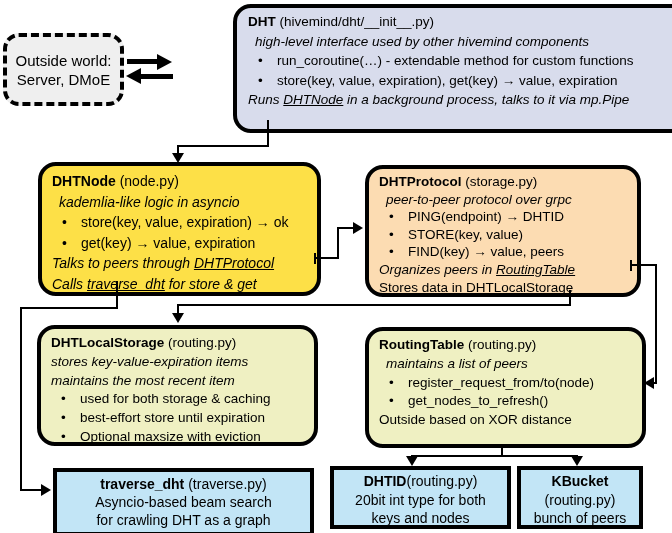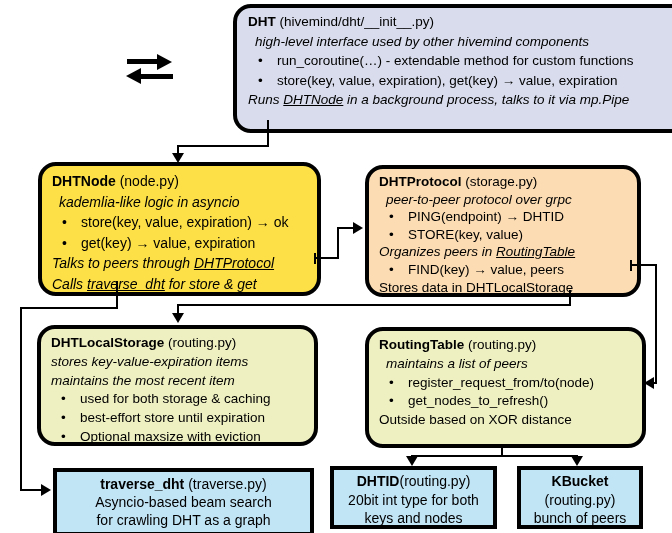--- a/index.html
+++ b/index.html
@@ -37,28 +37,34 @@
 
   
   #outside { left:3px; top:33px; width:121px; height:73px; border:4px dashed #000; border-radius:16px;
              display:flex; align-items:center; justify-content:center; font-size:15px; line-height:19px; }
   #dht { left:189px; top:4px; width:482px; height:129px; padding:4px 8px 0 11px; font-size:13.5px; line-height:19.5px;margin-left:44px; }
   #dhtnode { left:38px; top:162px; width:283px; height:134px; padding:5px 6px 0 10px; font-size:14px; line-height:20.5px; }
   #dhtprotocol { left:365px; top:165px; width:276px; height:132px; padding:4px 6px 0 10px; font-size:13.5px; line-height:17.6px; }
   #localstorage { left:37px; top:325px; width:281px; height:121px; padding:5px 6px 0 10px; font-size:13.5px; line-height:18.8px; }
   #routingtable { left:365px; top:327px; width:281px; height:121px; padding:5px 6px 0 10px; font-size:13.5px; line-height:18.8px; }
   #traverse { left:53px; top:468px; width:261px; height:68px; font-size:14px; line-height:18px; padding-top:3px; }
-  #dhtid    { left:330px; top:466px; width:167px; height:63px; font-size:14px; line-height:18.5px; padding-top:2px; }
+  #dhtid    { left:330px; top:466px; width:181px; height:63px; font-size:14px; line-height:18.5px; padding-top:2px; }
   #kbucket  { left:517px; top:466px; width:126px; height:63px; font-size:14px; line-height:18.5px; padding-top:2px; }
 </style>
 </head>
 <body>
 
 <div class="canvas">
 
+  <div class="box" id="outside" style="background-color: rgb(239, 239, 239);">
+    <div class="ctr">
+      <div class="line">Outside world:</div>
+      <div class="line">Server, DMoE</div>
+    </div>
+  </div>
 
   <div class="box round" id="dht" style="background-color: rgb(216, 220, 236);">
     <div class="line"><span class="b">DHT</span><span> (hivemind/dht/__init__.py)</span></div>
     <div class="line it ind">high-level interface used by other hivemind components</div>
     <div class="line bullet">run_coroutine(…) - extendable method for custom functions</div>
     <div class="line bullet">store(key, value, expiration), get(key) → value, expiration</div>
     <div class="line it"><span>Runs </span><span class="u">DHTNode</span><span> in a background process, talks to it via mp.Pipe</span></div>
   </div>
 
   <div class="box round" id="dhtnode" style="background-color: #fde047;">
@@ -68,22 +74,22 @@
     <div class="line bullet">get(key) → value, expiration</div>
     <div class="line it"><span>Talks to peers through </span><span class="u">DHTProtocol</span></div>
     <div class="line it"><span>Calls </span><span class="u">traverse_dht</span><span> for store &amp; get</span></div>
   </div>
 
   <div class="box round" id="dhtprotocol" style="background-color: rgb(252, 220, 178);">
     <div class="line"><span class="b">DHTProtocol</span><span> (storage.py)</span></div>
     <div class="line it ind">peer-to-peer protocol over grpc</div>
     <div class="line bullet">PING(endpoint) → DHTID</div>
     <div class="line bullet">STORE(key, value)</div>
+    <div class="line bullet">FIND(key) → value, peers</div>
     <div class="line it"><span>Organizes peers in </span><span class="u">RoutingTable</span></div>
-    <div class="line bullet">FIND(key) → value, peers</div>
     <div class="line"><span>Stores data in DHT</span><span class="u">LocalStorage</span></div>
   </div>
 
   <div class="box round" id="localstorage" style="background-color: rgb(239, 240, 194);">
     <div class="line"><span class="b">DHTLocalStorage</span><span> (routing.py)</span></div>
     <div class="line it">stores key-value-expiration items</div>
     <div class="line it">maintains the most recent item</div>
     <div class="line bullet">used for both storage &amp; caching</div>
     <div class="line bullet">best-effort store until expiration</div>
     <div class="line bullet">Optional maxsize with eviction</div>

